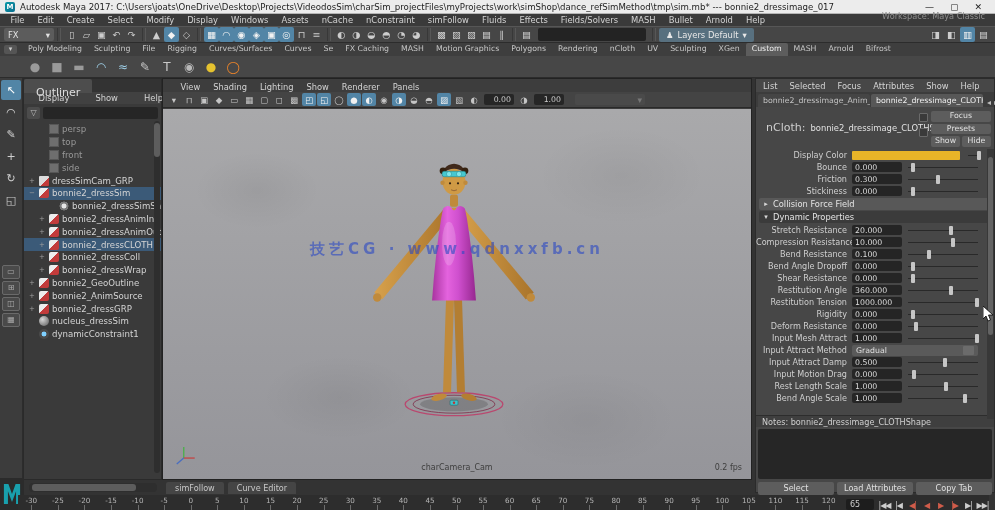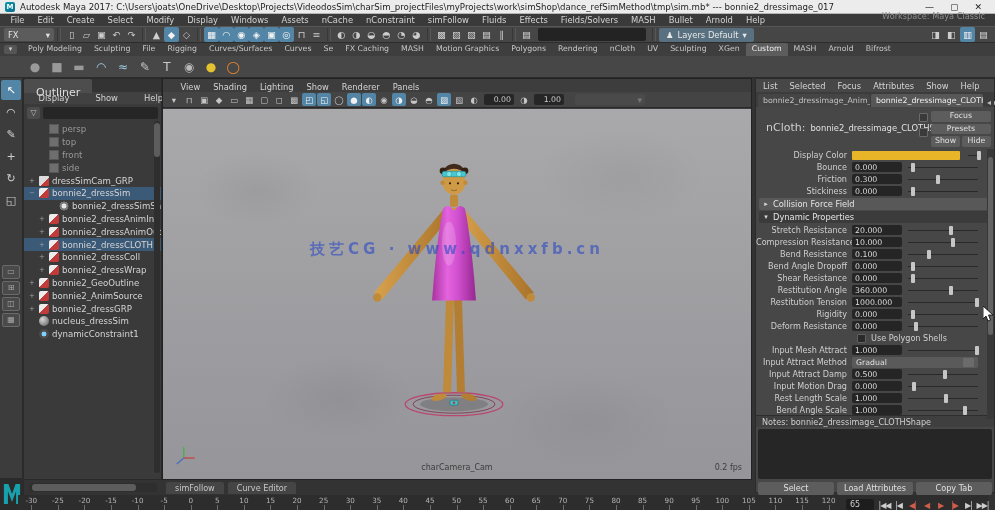--- a/index.html
+++ b/index.html
@@ -684,26 +684,20 @@
       <div class="ae-row k-slider" style="--pct: 8%;">
 
         <span class="lbl">Deform Resistance</span>
 
         <span class="field">0.000</span>
 
         <div class="slider">
           <i class="handle"></i>
         </div>
       </div>
-      <div class="ae-row k-check">
-
-        <span class="chk"></span>
-        <span class="clbl">Use Polygon Shells</span>
-
-      </div>
       <div class="ae-row k-slider" style="--pct: 96%;">
 
         <span class="lbl">Input Mesh Attract</span>
 
         <span class="field">1.000</span>
 
         <div class="slider">
           <i class="handle"></i>
         </div>
       </div>

